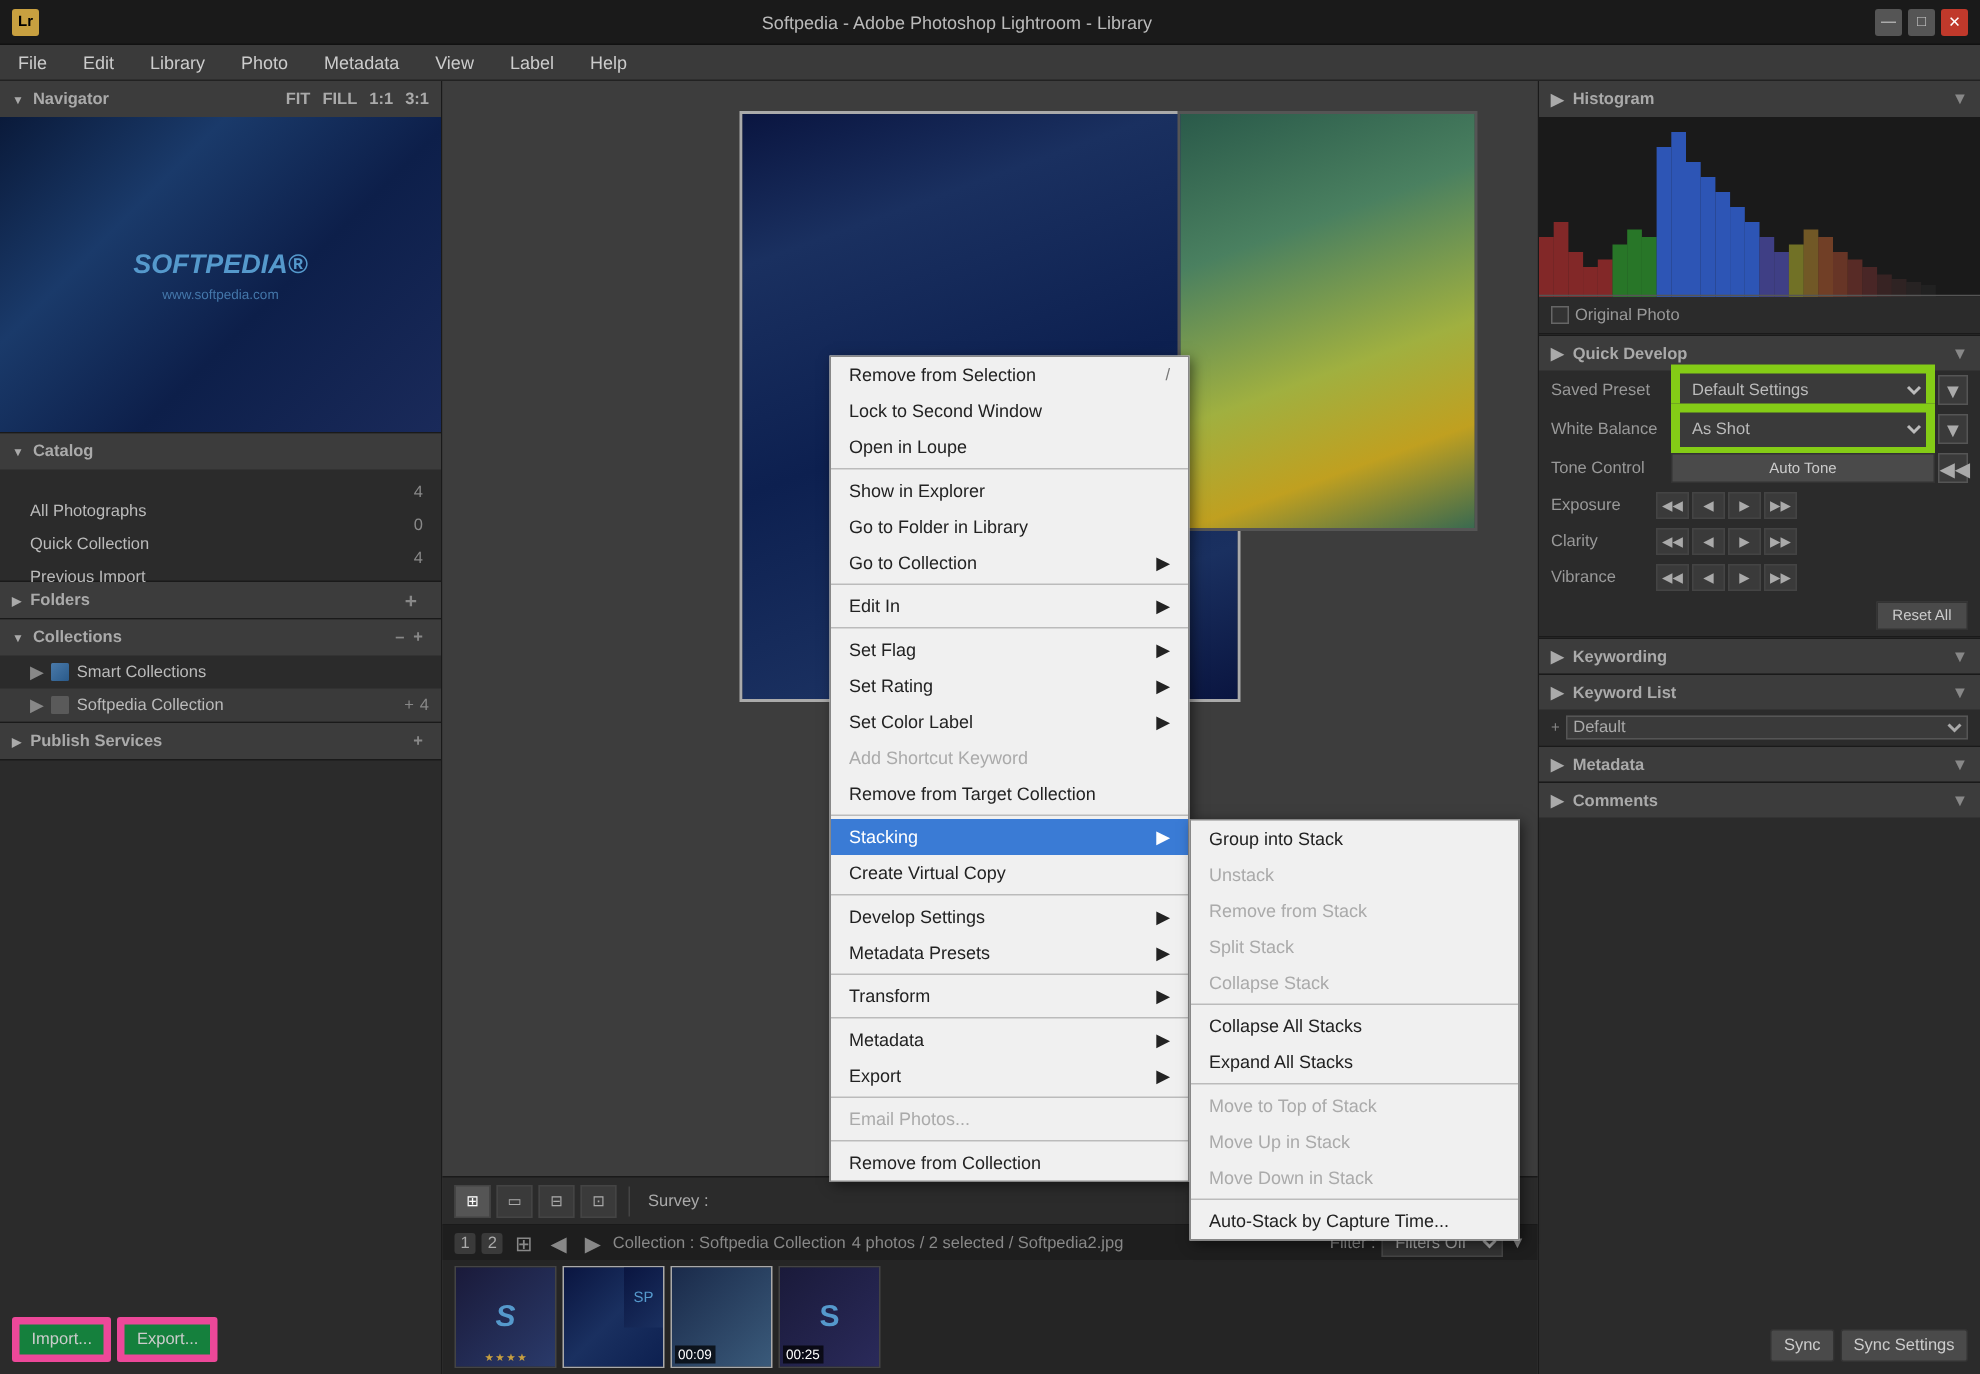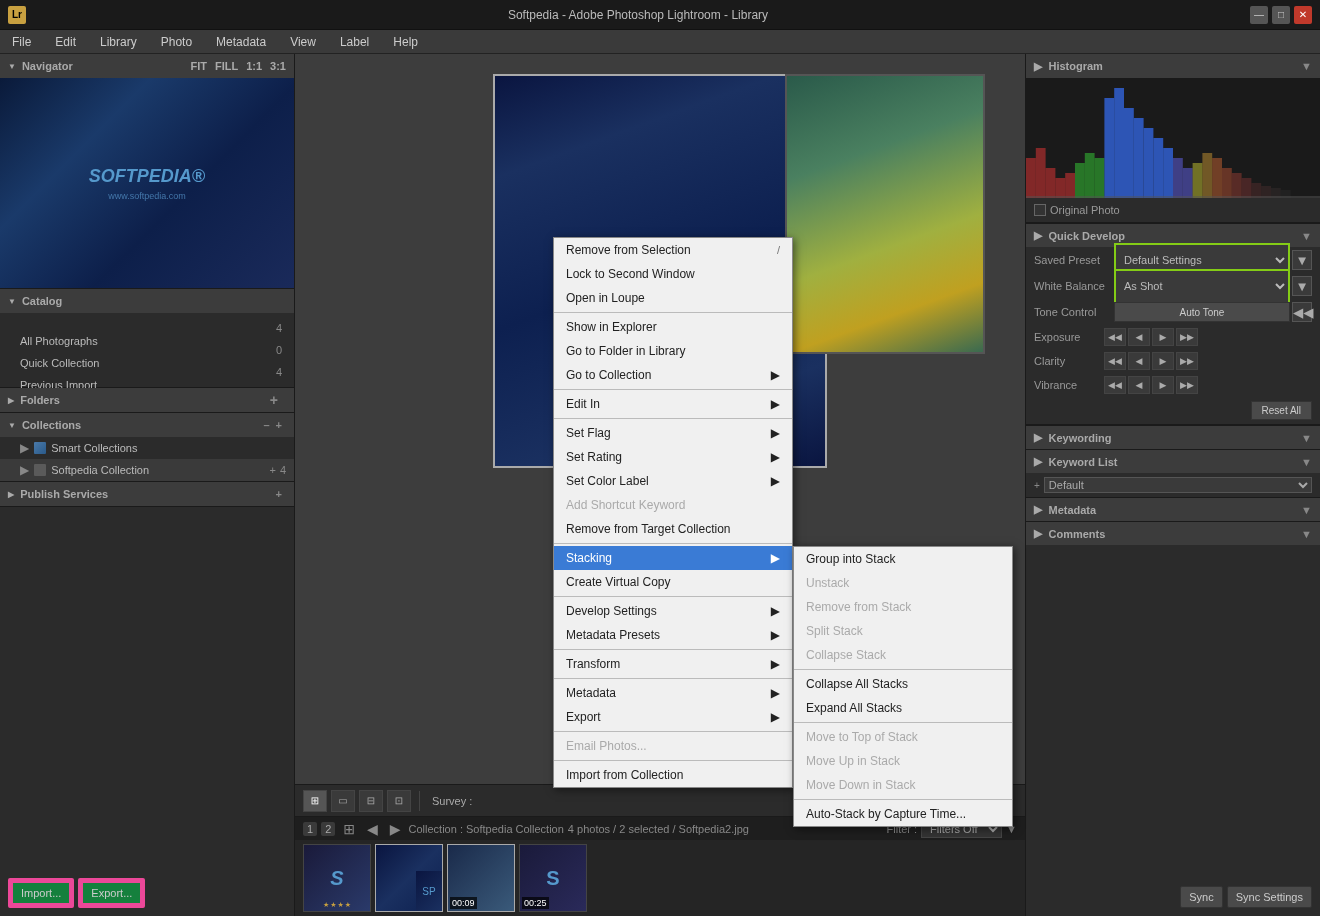--- a/index.html
+++ b/index.html
@@ -354,21 +354,21 @@
       position: absolute;
       bottom: 2px;
       left: 50%;
       transform: translateX(-50%);
       display: flex;
       gap: 1px;
     }
     .ft-star { color: #c8a040; font-size: 7px; }
 
     .film1 { background: linear-gradient(135deg, #1a1a3a, #2a3a6a); }
-    .film2 { background: linear-gradient(135deg, #0a1540, #1a3060, #0d2050); display:flex; align-items:flex-end; justify-content:center;padding-left:40px; }
+    .film2 { background: linear-gradient(135deg, #0a1540, #1a3060, #0d2050); display:flex; align-items:flex-start; justify-content:center;padding-left:40px; }
     .film3 { background: linear-gradient(135deg, #1a2a4a, #3a5a7a); }
     .film4 { background: linear-gradient(135deg, #1a1a3a, #2a2a5a); display:flex; align-items:center; justify-content:center; }
     .status-filter {
       margin-left: auto;
       display: flex;
       align-items: center;
       gap: 4px;
     }
     .filter-select {
       background: #333;
@@ -427,21 +427,21 @@
     .qd-row {
       display: flex;
       align-items: center;
       padding: 3px 8px;
       height: 26px;
     }
     .qd-label { font-size: 11px; color: #999; width: 80px; flex-shrink: 0; }
     .qd-select {
       flex: 1;
       background: #3a3a3a;
-      border: 2px solid #84cc16;
+      border: 6px solid #84cc16;
       color: #bbb;
       font-size: 11px;
       height: 35px;
       padding: 0 4px;
     }
     .qd-auto-btn {
       background: #4a4a4a;
       border: 1px solid #333;
       color: #ccc;
       font-size: 10px;
@@ -1021,21 +1021,21 @@
   <div class="context-menu-item">
     <span>Export</span>
     <span class="arrow">▶</span>
   </div>
   <div class="context-menu-divider"></div>
   <div class="context-menu-item disabled">
     <span>Email Photos...</span>
   </div>
   <div class="context-menu-divider"></div>
   <div class="context-menu-item">
-    <span>Import from Collection</span>
+    <span>Remove from Collection</span>
   </div>
 </div>
 
 <div class="context-menu submenu" style="left: 793px; top: 546px; width: 220px;">
   <div class="context-menu-item">
     <span>Group into Stack</span>
   </div>
   <div class="context-menu-item disabled">
     <span>Unstack</span>
   </div>

